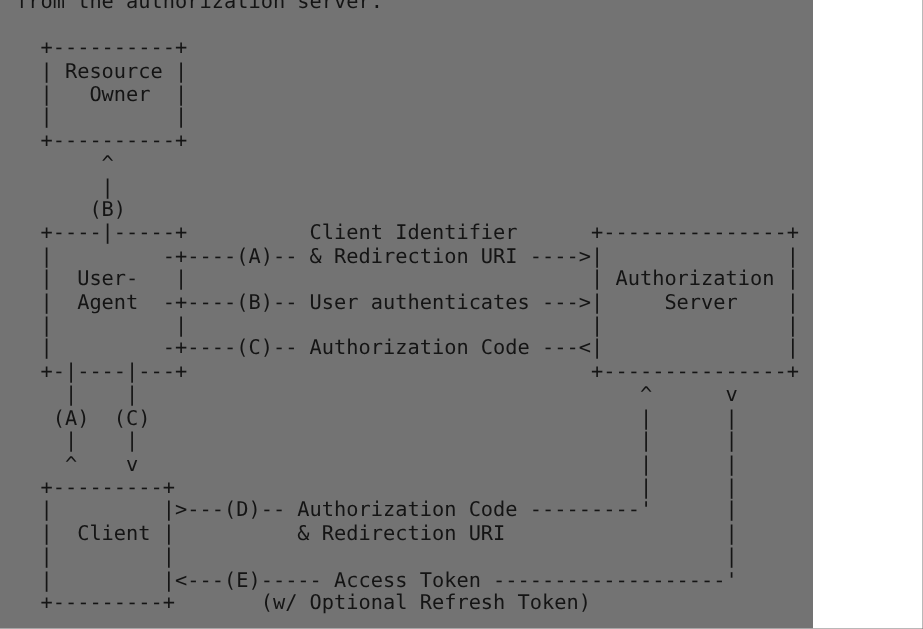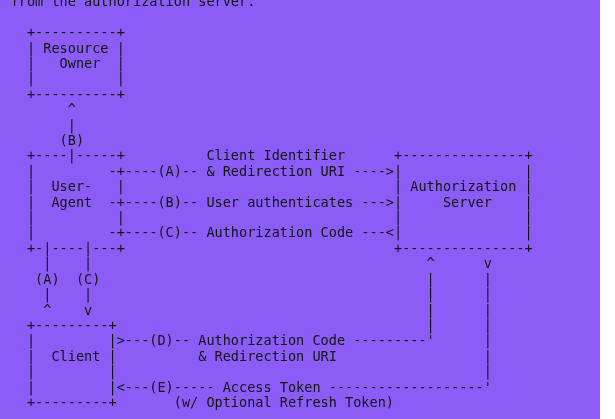--- a/index.html
+++ b/index.html
@@ -7,24 +7,24 @@
     padding: 0;
   }
   body {
     width: 615px;
     height: 419px;
     background: #ffffff;
     overflow: hidden;
   }
   .page {
     position: relative;
-    width: 600px;
+    width: 542px;
     height: 419px;
     overflow: hidden;
-    background: #8b5cf6;
+    background: #737373;
   }
   .content {
     position: absolute;
     top: -5.6px;
     left: 2.5px;
   }
   pre.line {
     margin: 0;
     padding: 0;
     font-family: "DejaVu Sans Mono", "Liberation Mono", monospace;

